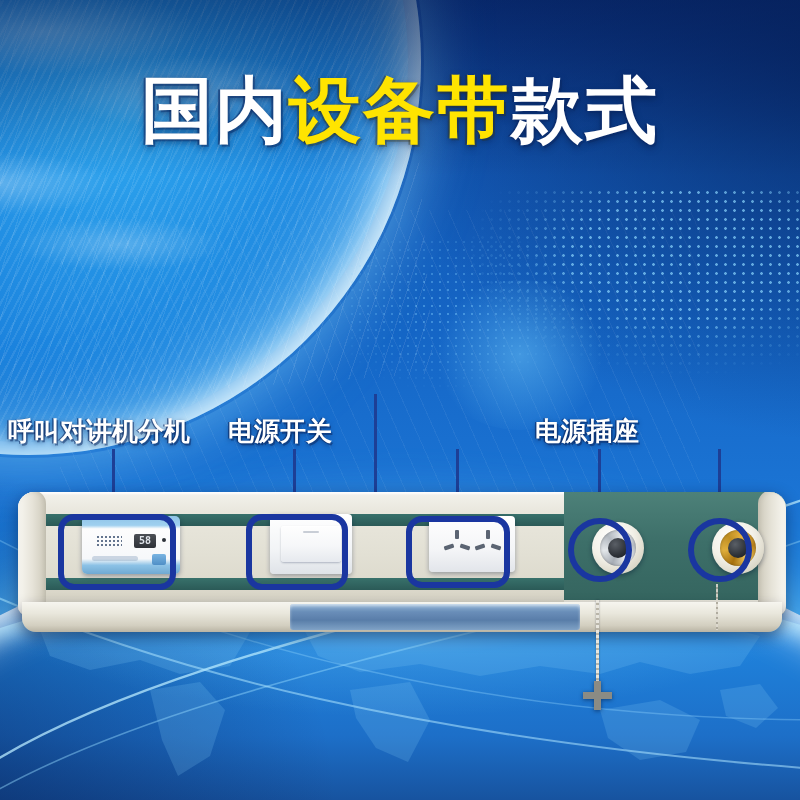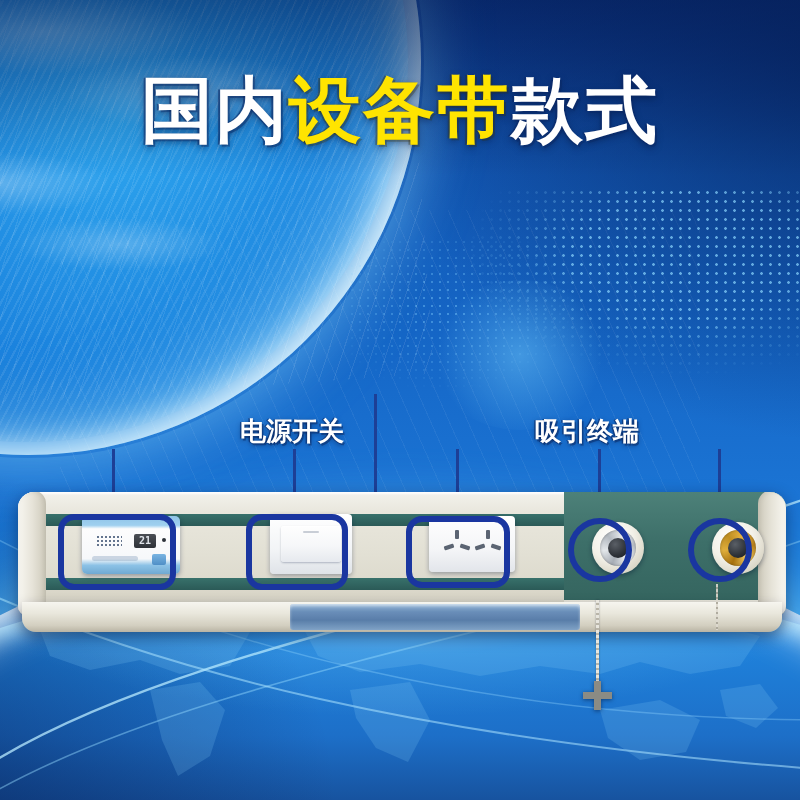--- a/index.html
+++ b/index.html
@@ -300,43 +300,44 @@
     <path d="M-20 120 C 160 200, 420 270, 830 300" stroke="rgba(175,230,255,.55)" stroke-width="2" fill="none"></path>
     <path d="M-20 60 C 200 180, 500 250, 830 250" stroke="rgba(150,215,255,.35)" stroke-width="1.4" fill="none"></path>
   </svg>
   <div class="horizon"></div>
   <div class="horizon2"></div>
 
   <div class="headline">
     <div class="hl1"><span>国内</span><span class="hi">设备带</span><span>款式</span></div>
   </div>
 
-  <div class="callout" style="left:240px;top:414px;">电源开关</div>
-  <div class="callout" style="left:535px;top:414px;">吸引终端</div>
+  <div class="callout" style="left:8px;top:414px;">呼叫对讲机分机</div>
+  <div class="callout" style="left:228px;top:414px;">电源开关</div>
+  <div class="callout" style="left:535px;top:414px;">电源插座</div>
 
   <div class="leader" style="left:112px;top:449px;height:62px;"></div>
   <div class="leader" style="left:293px;top:449px;height:62px;"></div>
   <div class="leader" style="left:374px;top:394px;height:216px;"></div>
   <div class="leader" style="left:456px;top:449px;height:62px;"></div>
   <div class="leader" style="left:598px;top:449px;height:78px;"></div>
   <div class="leader" style="left:718px;top:449px;height:78px;"></div>
 
   <div class="panel-wrap">
     <div class="panel-body">
       <div class="sec-left">
         <div class="stripe a"></div>
         <div class="stripe b"></div>
       </div>
       <div class="sec-right"></div>
       <div class="endcap l"></div>
       <div class="endcap r"></div>
 
       <div class="dev intercom">
         <div class="grille"></div>
-        <div class="lcd">21</div>
+        <div class="lcd">58</div>
         <div class="iled"></div>
         <div class="ibtn"></div>
         <div class="islot"></div>
       </div>
 
       <div class="dev switch">
         <div class="rocker"></div>
       </div>
 
       <div class="dev outlet">

